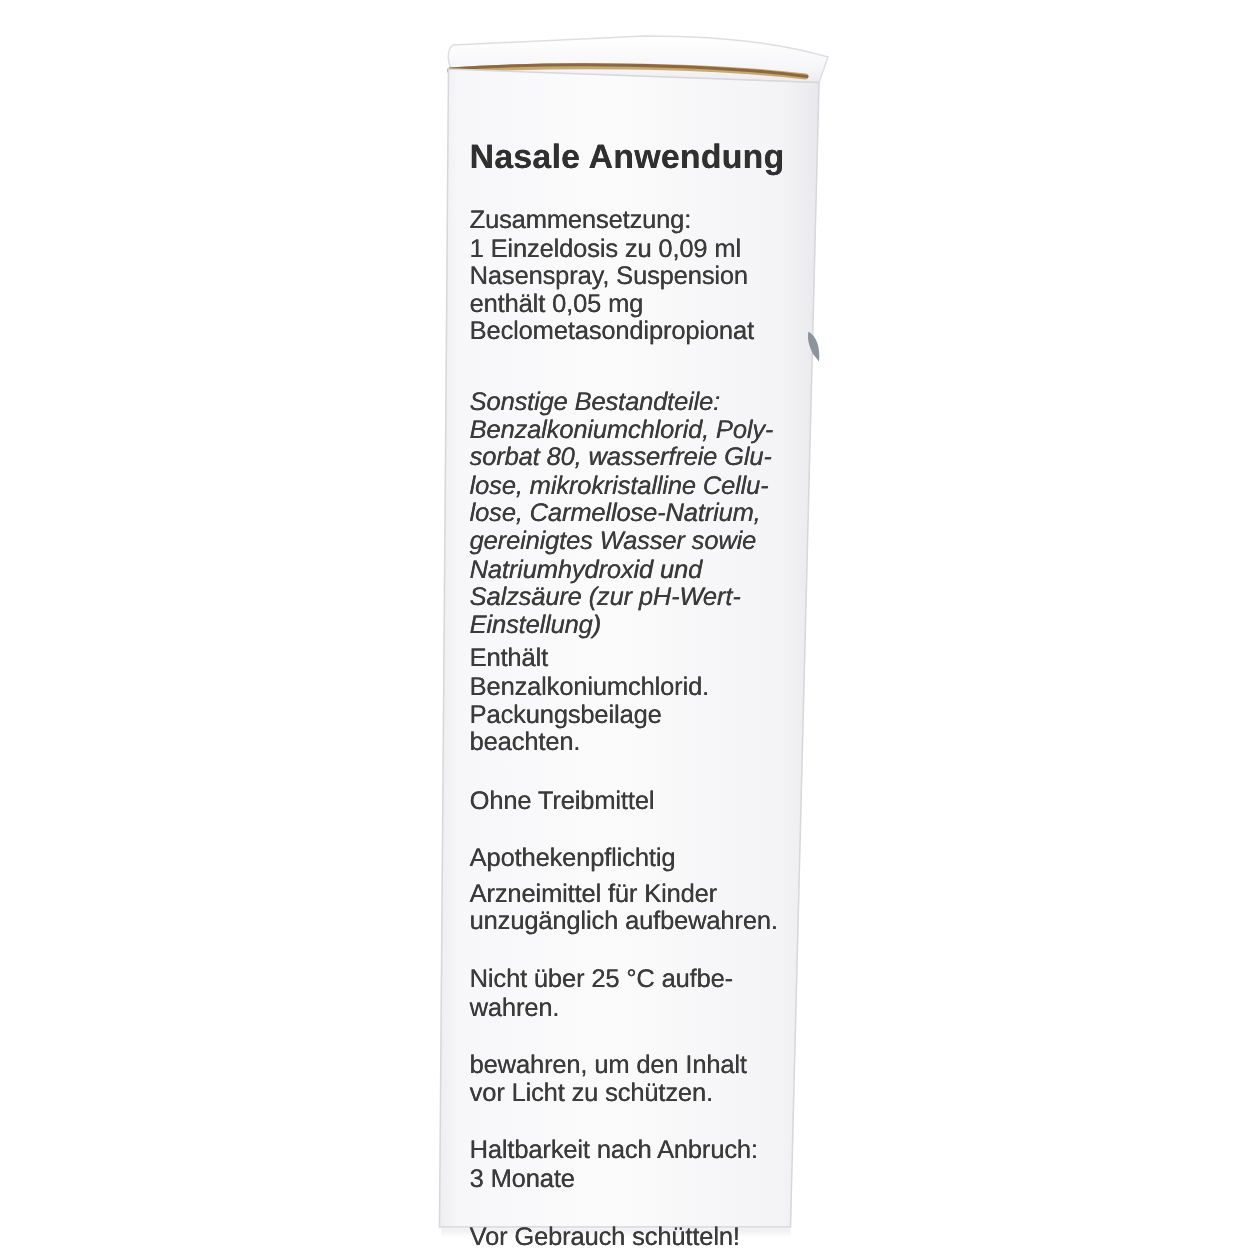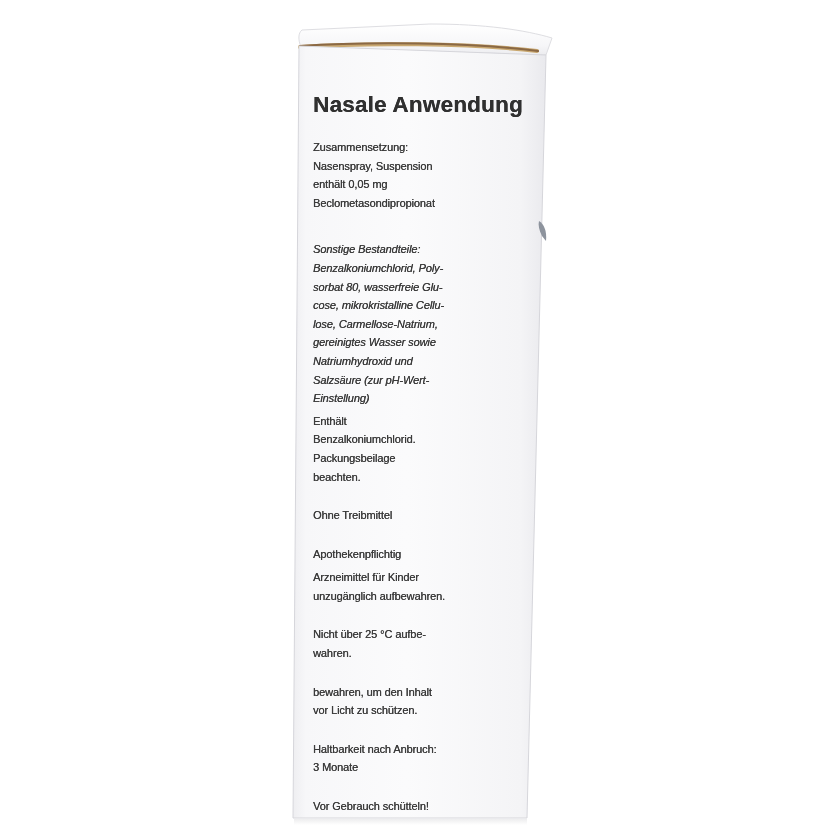--- a/index.html
+++ b/index.html
@@ -31,21 +31,21 @@
   .panel-heading{
     font-size:22.5px;
     line-height:24px;
     font-weight:bold;
     color:var(--heading);
     letter-spacing:0.2px;
     margin:0 0 21px 0;
     text-shadow:0.2px 0 0 currentColor;
   }
   .para{
-    font-size:11px;
+    font-size:17px;
     line-height:18.6px;
     letter-spacing:-0.1px;
     text-shadow:0.2px 0 0 currentColor;
   }
   .para + .para{margin-top:20px;}
   .para:nth-of-type(2){margin-top:28px;font-style:italic;}
   .para:nth-of-type(3){margin-top:4px;}
   .para:nth-of-type(6){margin-top:5px;}
 </style>
 </head>
@@ -83,29 +83,30 @@
     <rect x="294" y="819" width="233" height="6" fill="url(#shadowGrad)"></rect>
 
     <path d="M 539,221 C 544,224 547,231 546,241 L 542,236 C 539,230 538,225 539,221 Z" fill="var(--mark)"></path>
   </svg>
 
   <div class="text-column">
     <h1 class="panel-heading">Nasale Anwendung</h1>
 
   <div class="para">
         <div class="line">Zusammensetzung:</div>
+        <div class="line">1 Einzeldosis zu 0,09 ml</div>
         <div class="line">Nasenspray, Suspension</div>
         <div class="line">enthält 0,05 mg</div>
         <div class="line">Beclometasondipropionat</div>
       </div>
       <div class="para">
         <div class="line">Sonstige Bestandteile:</div>
         <div class="line">Benzalkoniumchlorid, Poly-</div>
         <div class="line">sorbat 80, wasserfreie Glu-</div>
-        <div class="line">cose, mikrokristalline Cellu-</div>
+        <div class="line">lose, mikrokristalline Cellu-</div>
         <div class="line">lose, Carmellose-Natrium,</div>
         <div class="line">gereinigtes Wasser sowie</div>
         <div class="line">Natriumhydroxid und</div>
         <div class="line">Salzsäure (zur pH-Wert-</div>
         <div class="line">Einstellung)</div>
       </div>
       <div class="para">
         <div class="line">Enthält</div>
         <div class="line">Benzalkoniumchlorid.</div>
         <div class="line">Packungsbeilage</div>

